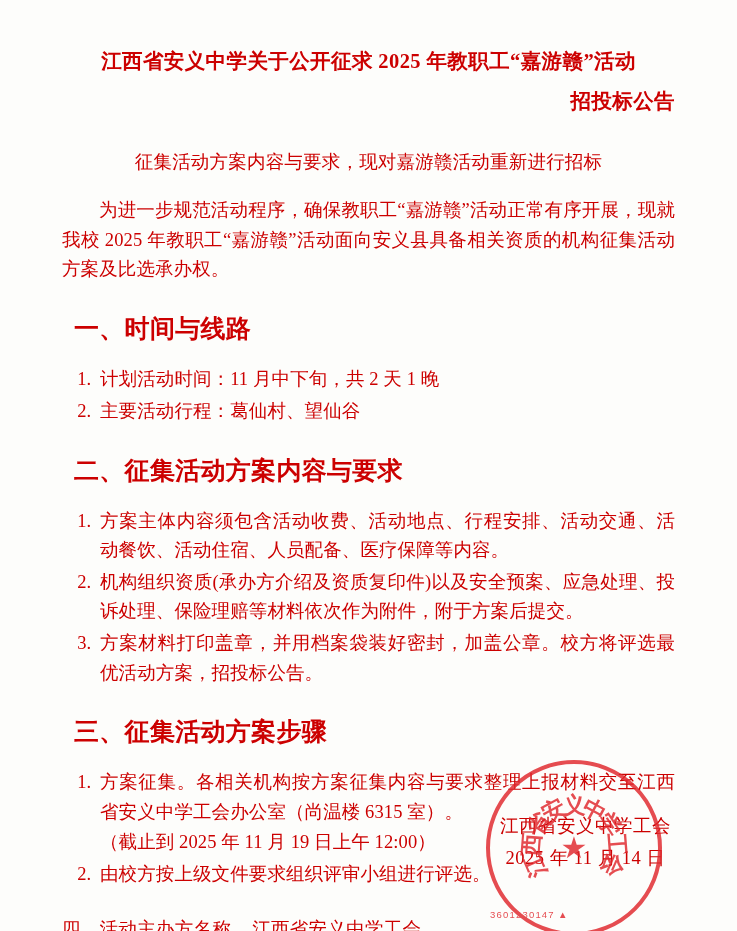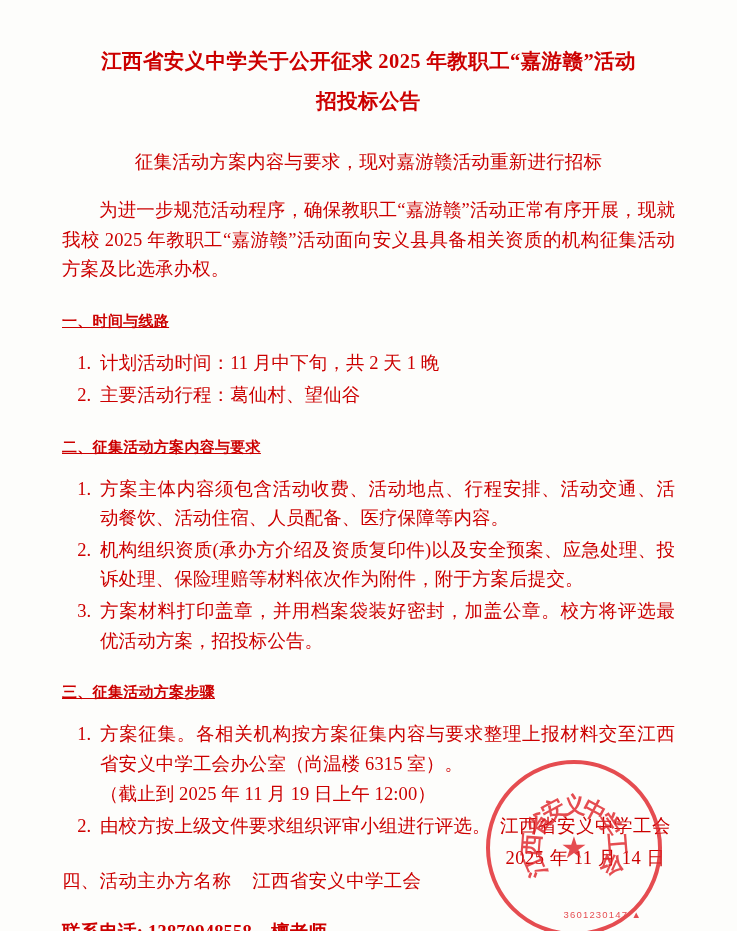--- a/index.html
+++ b/index.html
@@ -25,42 +25,42 @@
     text-align: center;
     font-weight: bold;
     font-size: 20.5px;
     line-height: 1.95;
     letter-spacing: 0.4px;
     color: #cc0000;
     margin: 8px 0 0 0;
   }
   .doc-title .line2 {
     display: block;
+    text-align: right;
   }
   .lead {
     text-align: center;
     font-size: 18.5px;
     line-height: 1.6;
     margin: 26px 0 0 0;
     letter-spacing: 0.2px;
   }
   .para {
     font-size: 18.5px;
     line-height: 1.62;
     margin: 18px 0 0 0;
     text-indent: 2em;
     text-align: justify;
     letter-spacing: 0.1px;
   }
   .section-head {
-    font-size: 15px;
+    font-size: 25px;
     line-height: 1.6;
-    margin: 24px 0 0 0;
+    margin: 24px 0 0 12px;
     letter-spacing: 0.3px;
-    text-decoration: underline;
   }
   ol.items {
     margin: 16px 0 0 0;
     padding-left: 34px;
     font-size: 18.5px;
     line-height: 1.6;
     letter-spacing: 0.1px;
   }
   ol.items > li {
     margin: 2px 0 0 0;
@@ -128,21 +128,21 @@
     font-weight: bold;
     font-family: "Liberation Serif", serif;
     transform-origin: 0 0;
     white-space: nowrap;
   }
   .stamp .bottom-text {
     position: absolute;
     left: 0;
     right: 16px;
     bottom: 12px;
-    text-align: right;
+    text-align: left;
     font-size: 9.5px;
     letter-spacing: 1.2px;
     font-family: "Liberation Sans", sans-serif;
   }
 </style>
 </head>
 <body>
 
 <div class="page">
 

